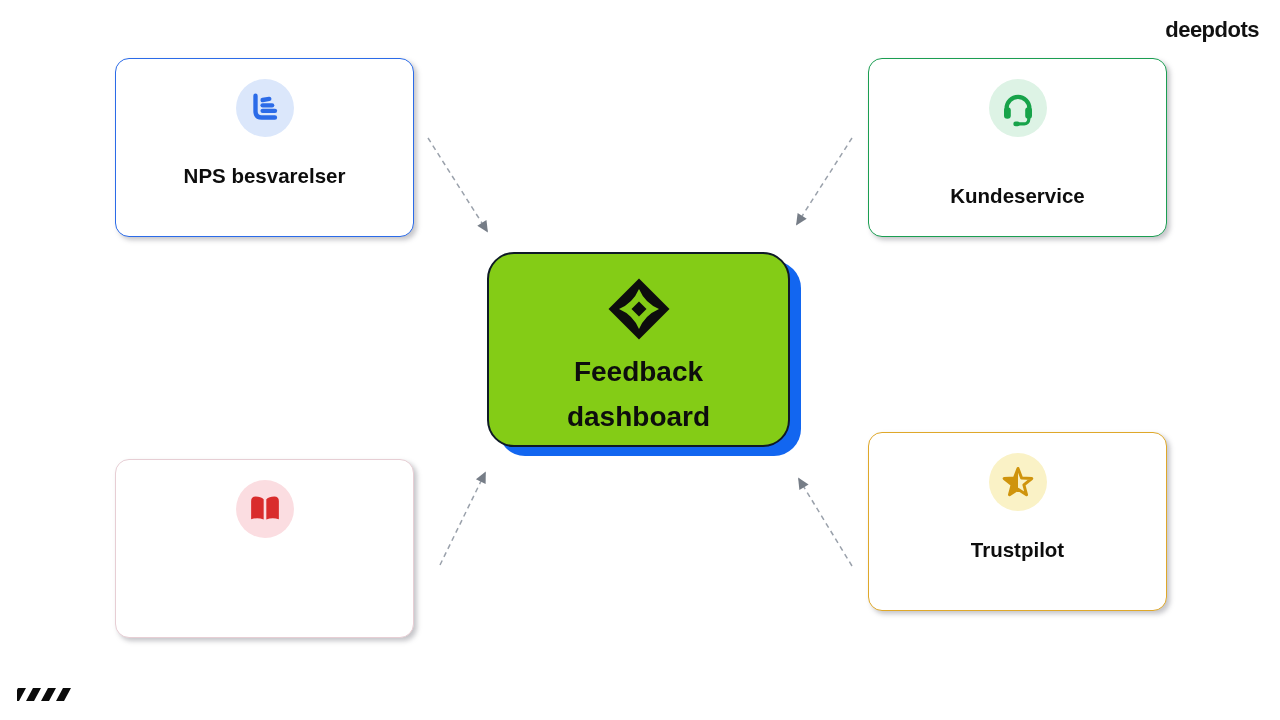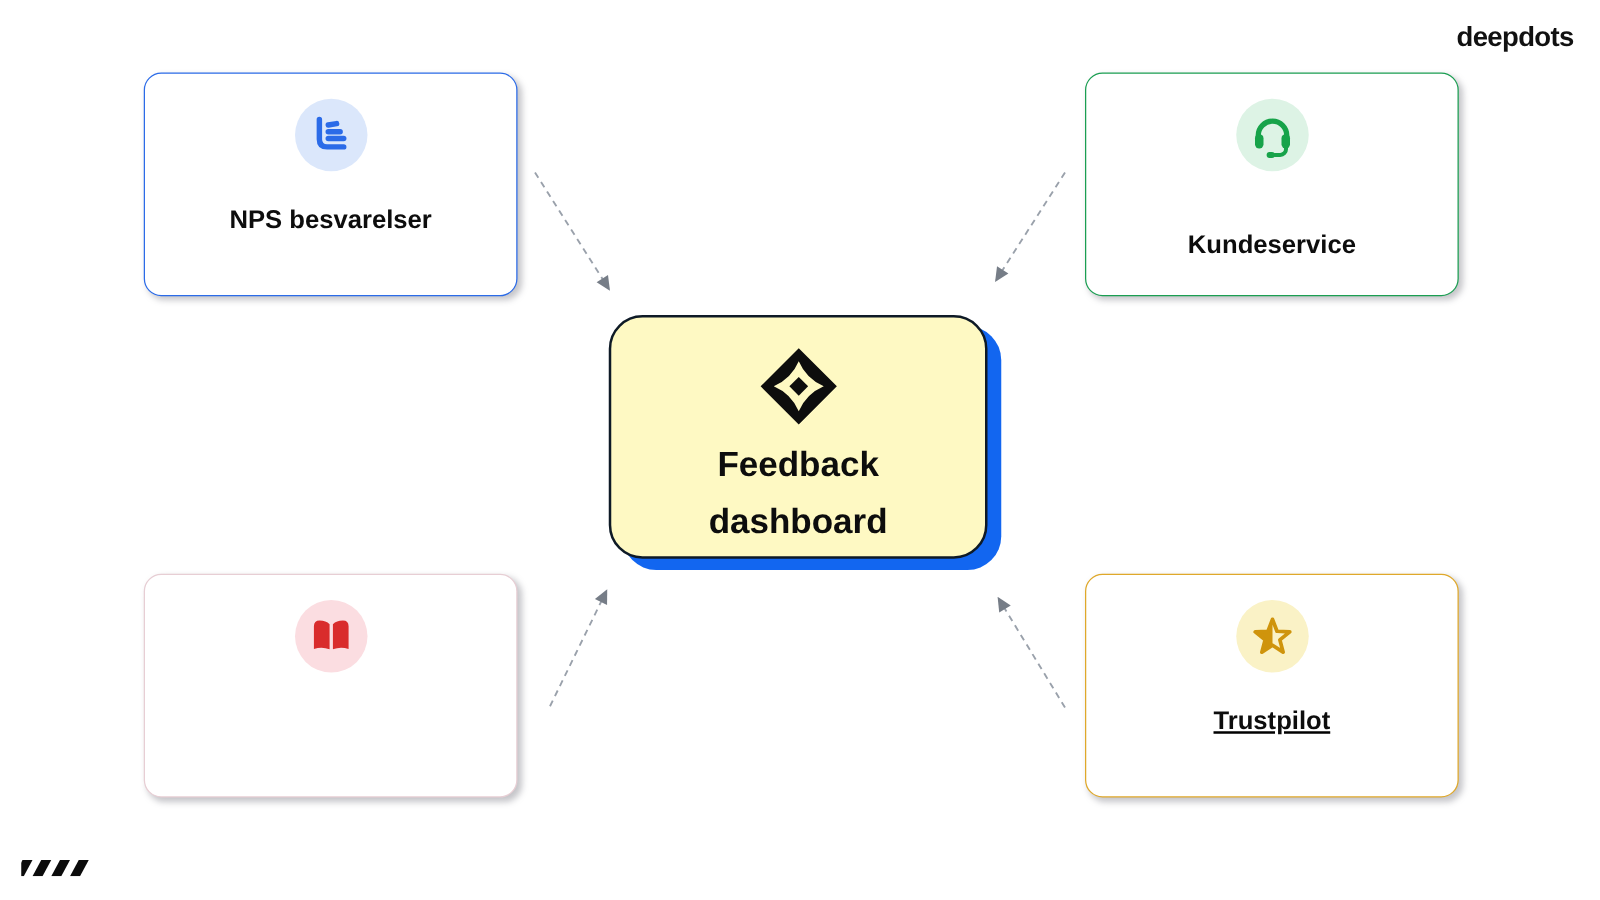--- a/index.html
+++ b/index.html
@@ -14,34 +14,34 @@
   
   .arrows { position: absolute; inset: 0; pointer-events: none; }
 
   
   .card { position: absolute; width: 299px; height: 179px; background: #ffffff;
           border-radius: 14px; display: flex; flex-direction: column; align-items: center;
           box-shadow: 3px 3px 5px rgba(110,110,120,0.40); }
   .card-nps          { left: 115px; top: 58px;  border: 1.8px solid #2b6be8; text-align: right; }
   .card-kundeservice { left: 868px; top: 58px;  border: 1.6px solid #1b9e52; gap: 20px; }
   .card-online       { left: 115px; top: 459px; border: 1.6px solid #e7ced4; }
-  .card-trustpilot   { left: 868px; top: 459px; border: 1.8px solid #dfa82a; text-decoration: underline; }
+  .card-trustpilot   { left: 868px; top: 432px; border: 1.8px solid #dfa82a; }
 
   .icon-circle { width: 58px; height: 58px; border-radius: 50%; margin-top: 20px;
                  display: flex; align-items: center; justify-content: center; }
   .card-nps .icon-circle          { background: #dbe7fb; }
   .card-kundeservice .icon-circle { background: #ddf3e5; }
   .card-online .icon-circle       { background: #fbdde1; }
   .card-trustpilot .icon-circle   { background: #faf2c6; }
 
   .card-label { margin-top: 27px; font-size: 20.5px; font-weight: 700; color: #0d0d0d; }
 
   
   .center-card { position: absolute; left: 487px; top: 252px; width: 303px; height: 195px;
-                 background: #fef9c3; border: 2.6px solid #0e1a26; border-radius: 27px;
+                 background: #84cc16; border: 2.6px solid #0e1a26; border-radius: 27px;
                  box-shadow: 11px 9px 0 0 #1266f0;
                  display: flex; flex-direction: column; align-items: center; }
   .center-card .diamond { margin-top: 23px; }
   .center-title { margin-top: 8px; width: 230px; text-align: center; font-size: 28px;
                   font-weight: 700; color: #0d0d0d; line-height: 45px; }
 
   
   .stripes { position: absolute; left: 17px; top: 688px; }
 </style>
 </head>

